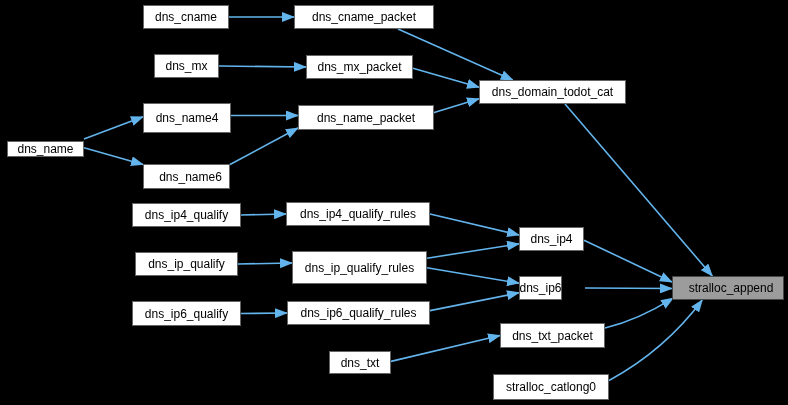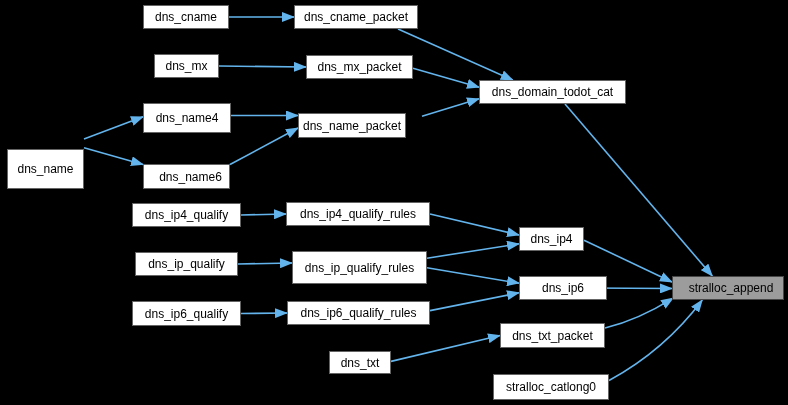--- a/index.html
+++ b/index.html
@@ -77,34 +77,34 @@
         <path d="M430,310.6 L519,292.8" class="edge" marker-end="url(#arrowhead)"></path>
         <path d="M584,240.2 L672,282" class="edge" marker-end="url(#arrowhead)"></path>
         <path d="M585,288 L672,288.48" class="edge" marker-end="url(#arrowhead)"></path>
         <path d="M391,361.35 L500,335.5" class="edge" marker-end="url(#arrowhead)"></path>
         <path d="M605,328 Q638,320 673.12,298.08" class="edge" marker-end="url(#arrowhead)"></path>
         <path d="M609,380.5 Q665,350 702.24,300" class="edge" marker-end="url(#arrowhead)"></path>
       </g>
   </svg>
   <div>
       <div class="node" style="left: 143px; top: 5px; width: 86px; height: 24px;">dns_cname</div>
-      <div class="node" style="left: 294px; top: 5px; width: 124px; height: 24px; text-align: center;">dns_cname_packet</div>
+      <div class="node" style="left: 294px; top: 5px; width: 140px; height: 24px; text-align: center;">dns_cname_packet</div>
       <div class="node" style="left: 154px; top: 54px; width: 65px; height: 24px;">dns_mx</div>
       <div class="node" style="left: 306px; top: 55px; width: 107px; height: 24px;">dns_mx_packet</div>
       <div class="node" style="left: 143px; top: 103px; width: 88px; height: 30px;">dns_name4</div>
-      <div class="node" style="left: 298px; top: 105px; width: 108px; height: 25px; margin-top: 8px;">dns_name_packet</div>
-      <div class="node" style="left: 7px; top: 149px; width: 77px; height: 40px;">dns_name</div>
+      <div class="node" style="left: 298px; top: 105px; width: 136px; height: 25px;">dns_name_packet</div>
+      <div class="node" style="left: 7px; top: 141px; width: 77px; height: 16px;">dns_name</div>
       <div class="node" style="left: 143px; top: 164px; width: 87px; height: 25px; padding-left: 8px;">dns_name6</div>
       <div class="node" style="left: 479px; top: 80px; width: 147px; height: 24px;">dns_domain_todot_cat</div>
       <div class="node" style="left: 132px; top: 203px; width: 109px; height: 24px;">dns_ip4_qualify</div>
       <div class="node" style="left: 286px; top: 202px; width: 144px; height: 24px;">dns_ip4_qualify_rules</div>
       <div class="node" style="left: 135px; top: 252px; width: 103px; height: 24px;">dns_ip_qualify</div>
       <div class="node" style="left: 292px; top: 251px; width: 135px; height: 33px;">dns_ip_qualify_rules</div>
       <div class="node" style="left: 132px; top: 301px; width: 109px; height: 25px;">dns_ip6_qualify</div>
       <div class="node" style="left: 287px; top: 301px; width: 143px; height: 24px;">dns_ip6_qualify_rules</div>
       <div class="node" style="left: 519px; top: 227px; width: 65px; height: 24px;">dns_ip4</div>
-      <div class="node" style="left: 519px; top: 276px; width: 88px; height: 24px; text-align: right;">dns_ip6</div>
+      <div class="node" style="left: 519px; top: 276px; width: 43px; height: 24px; text-align: right;">dns_ip6</div>
       <div class="node" style="left: 329px; top: 351px; width: 62px; height: 23px;">dns_txt</div>
       <div class="node" style="left: 500px; top: 323px; width: 105px; height: 25px;">dns_txt_packet</div>
       <div class="node" style="left: 493px; top: 374px; width: 116px; height: 26px;">stralloc_catlong0</div>
       <div class="node highlight" style="left: 672px; top: 276px; width: 112px; height: 24px; padding-left: 6px;">stralloc_append</div>
     </div>
 </div>
 
 </body></html>

